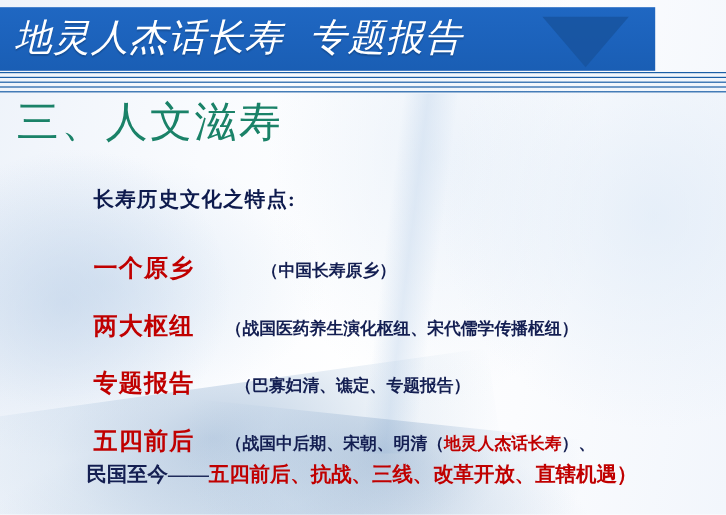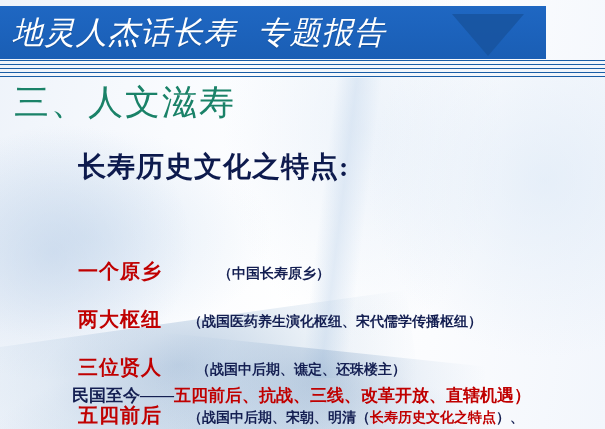--- a/index.html
+++ b/index.html
@@ -107,38 +107,38 @@
   }
   .rule-line:last-child { margin-bottom: 0; }
 
   
   .section-heading {
     position: absolute;
     left: 14px; top: 79px;
     color: #1a8268;
     font-size: 35px;
     line-height: 46px;
-    font-family: Liberation Sans, sans-serif;
+    font-family: Liberation Serif, serif;
     font-weight: 400;
     letter-spacing: 2px;
     white-space: pre;
   }
 
   
   .content {
     position: absolute;
     left: 0; top: 152px;
     width: 605px;
   }
 
   .subtitle {
     position: absolute;
     left: 78px; top: 0;
     color: #0d1a4d;
-    font-size: 28px;
+    font-size: 17px;
     line-height: 30px;
     font-weight: bold;
     letter-spacing: 1px;
     white-space: pre;
     font-family: "Liberation Serif", "DejaVu Serif", serif;
   }
 
   .point-row {
     position: absolute;
     left: 78px;
@@ -150,21 +150,20 @@
   .point-row.r3 { top: 154px; }
   .point-row.r4 { top: 202px; }
 
   .point-label {
     display: inline-block;
     color: #c00000;
     font-size: 20px;
     font-weight: bold;
     letter-spacing: 1px;
     vertical-align: baseline;
-    margin-top: 48px;
   }
   .point-detail {
     display: inline-block;
     color: #141f52;
     font-size: 14px;
     font-weight: bold;
     letter-spacing: 0px;
     vertical-align: baseline;
   }
   .gap-wide  { display: inline-block; width: 56px; }
@@ -228,25 +227,25 @@
 
     <div class="point-row r1">
       <span class="point-label">一个原乡</span><span class="gap-wide"></span><span class="point-detail">（中国长寿原乡）</span>
     </div>
 
     <div class="point-row r2">
       <span class="point-label">两大枢纽</span><span class="gap-mid"></span><span class="point-detail">（战国医药养生演化枢纽、宋代儒学传播枢纽）</span>
     </div>
 
     <div class="point-row r3">
-      <span class="point-label">三位贤人</span><span class="gap-small"></span><span class="point-detail">（战国中后期、谯定、还珠楼主）</span>
+      <span class="point-label">专题报告</span><span class="gap-small"></span><span class="point-detail">（巴寡妇清、谯定、专题报告）</span>
     </div>
 
     <div class="point-row r4">
-      <span class="point-label">五四前后</span><span class="gap-mid"></span><span class="point-detail">（战国中后期、宋朝、明清（</span><span class="inline-red-small">长寿历史文化之特点</span><span class="point-detail">）、</span>
+      <span class="point-label">五四前后</span><span class="gap-mid"></span><span class="point-detail">（战国中后期、宋朝、明清（</span><span class="inline-red-small">地灵人杰话长寿</span><span class="point-detail">）、</span>
     </div>
 
     <div class="continuation">
       <span class="cont-navy">民国至今——</span><span class="cont-red">五四前后、抗战、三线、改革开放、直辖机遇）</span>
     </div>
 
   </div>
 </div>
 
 </body></html>

